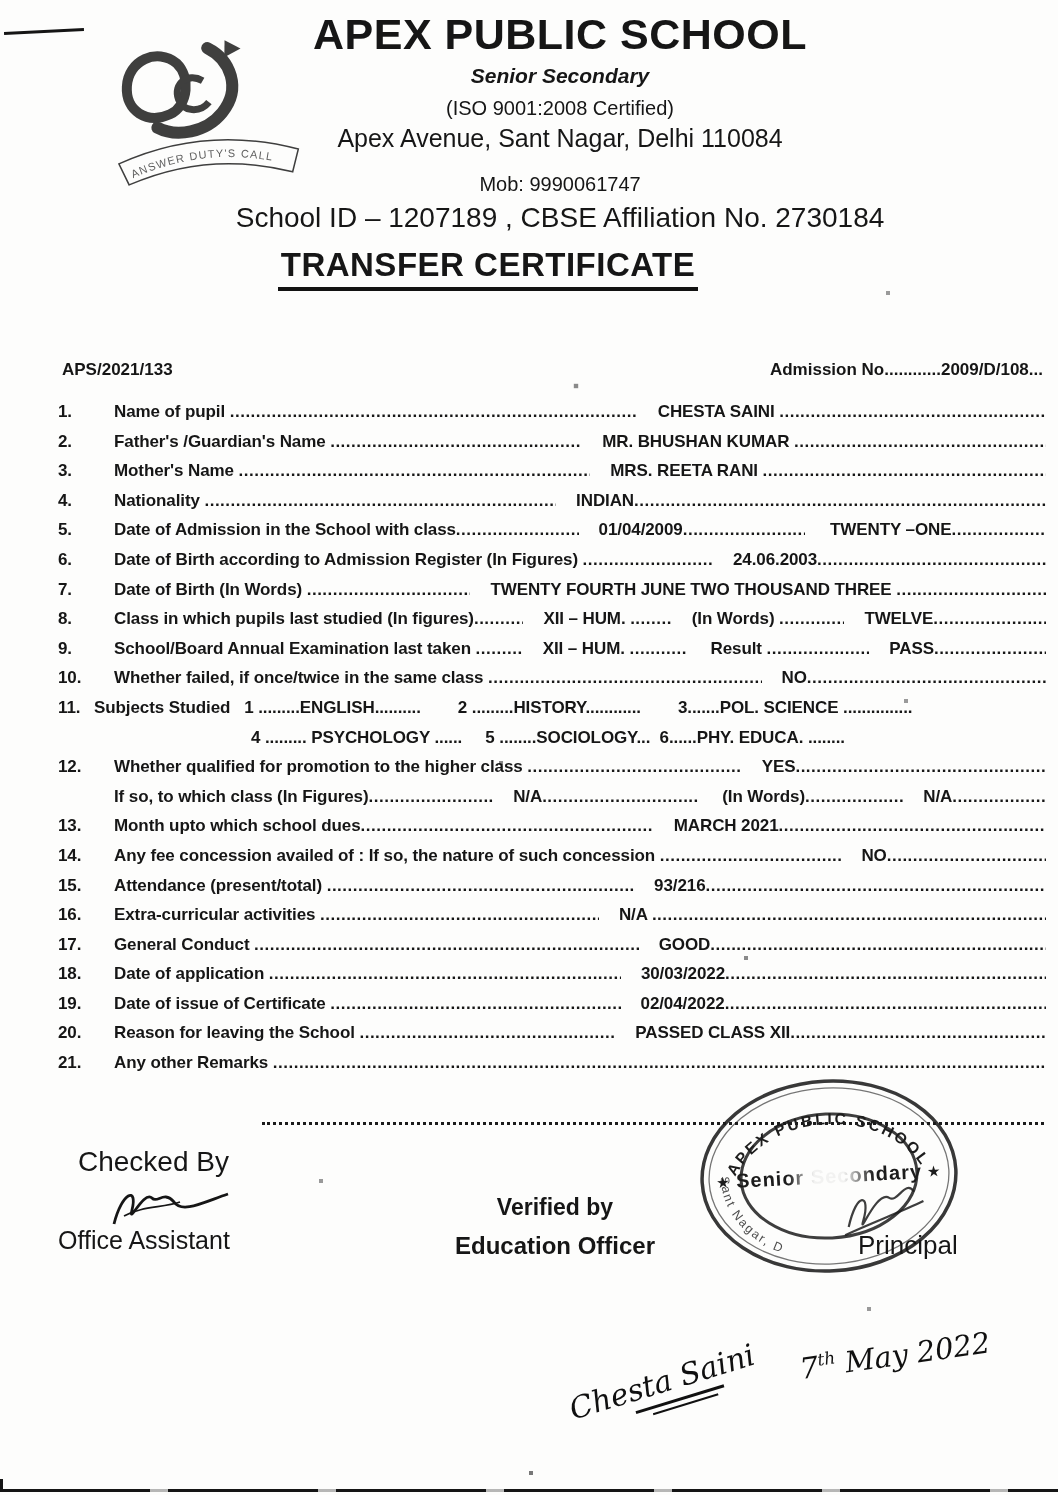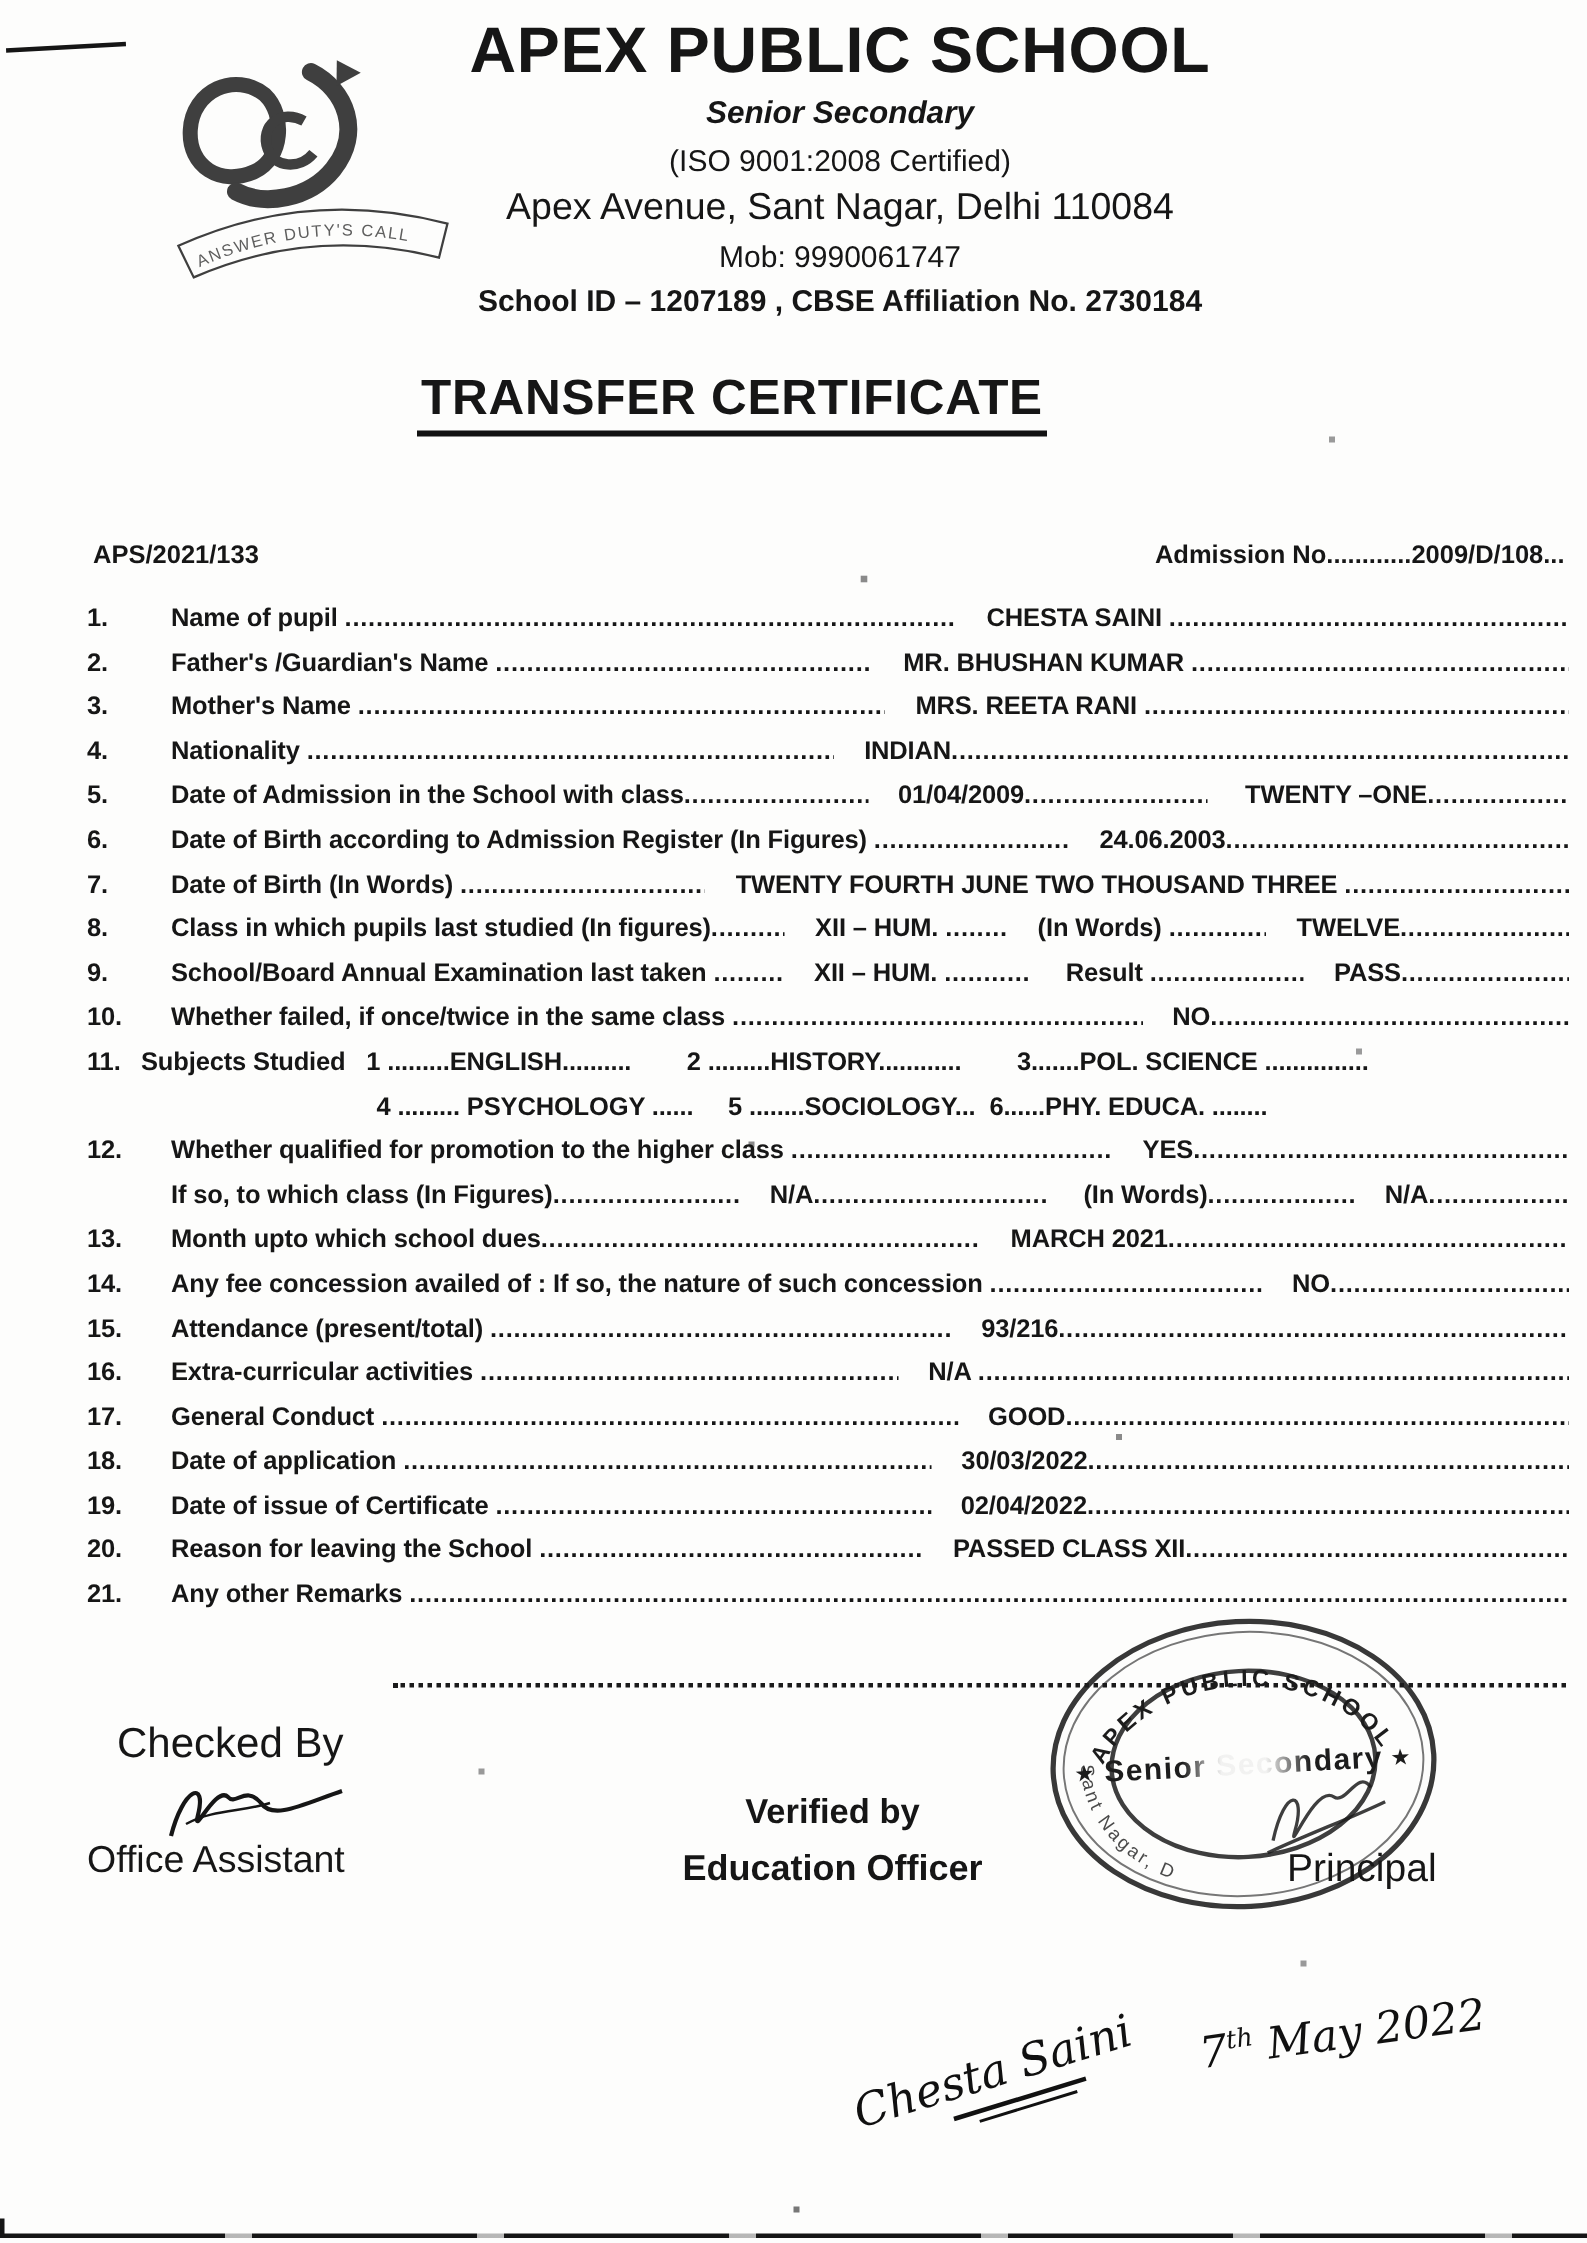--- a/index.html
+++ b/index.html
@@ -10,22 +10,22 @@
   }
   .page{position:absolute;inset:0;}
 
   
   .logo{position:absolute;left:86px;top:20px;width:240px;height:185px;}
   .header{position:absolute;top:12px;left:0;width:1058px;padding-left:62px;box-sizing:border-box;text-align:center;}
   .school-name{font-size:43px;font-weight:800;letter-spacing:.5px;line-height:1.05;}
   .subtitle{font-size:21px;font-weight:700;font-style:italic;margin-top:7px;}
   .iso{font-size:20px;margin-top:9px;}
   .address{font-size:25px;margin-top:4px;}
-  .mobile{font-size:20px;margin-top:8px;}
-  .schoolid{font-size:20px;font-weight:700;margin-top:6px;}
+  .mobile{font-size:20px;margin-top:20px;}
+  .schoolid{font-size:28px;font-weight:400;margin-top:6px;}
 
   .title-wrap{position:absolute;top:246px;left:0;width:886px;padding-left:90px;box-sizing:border-box;text-align:center;}
   .doc-title{display:inline-block;font-size:33px;font-weight:800;border-bottom:4px solid #121212;padding:0 3px 3px;letter-spacing:.5px;}
 
   .refrow{position:absolute;top:360px;left:62px;width:981px;display:flex;justify-content:space-between;font-size:17px;font-weight:700;}
   .adm span{white-space:pre;}
 
   
   .items{position:absolute;top:402px;left:58px;width:988px;}
   .row{display:flex;align-items:baseline;height:29.6px;font-size:17px;font-weight:700;letter-spacing:-.1px;}

